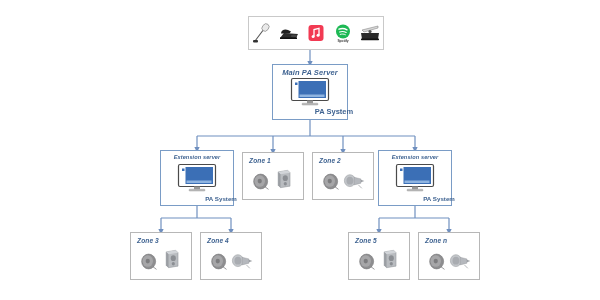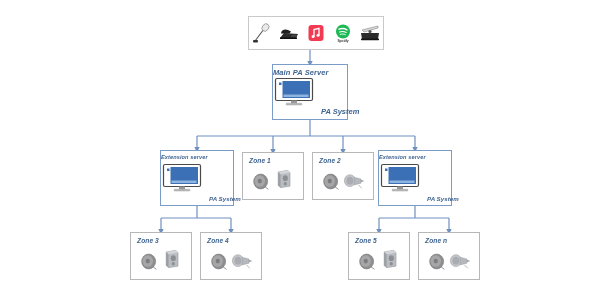--- a/index.html
+++ b/index.html
@@ -18,35 +18,35 @@
     position: absolute;
     left: 0; top: 0;
     width: 600px; height: 300px;
   }
   .node {
     position: absolute;
     box-sizing: border-box;
     background: #ffffff;
     display: flex;
     flex-direction: column;
+    align-items: center;
     z-index: 3;
   }
   .node.blue  { border: 1px solid #7a9cc6; }
   .node.gray  { border: 1px solid #b7b7b7; }
   .node-title {
     color: #3f6391;
     font-weight: bold;
     font-style: italic;
     letter-spacing: .1px;
     white-space: nowrap;
   }
   .node-sub {
     color: #3f6391;
     font-weight: bold;
-    font-style: italic;
     white-space: nowrap;
     padding-left: 48px;
   }
 
   
   #source-box {
     left: 248px; top: 16px;
     width: 136px; height: 34px;
     flex-direction: row;
     justify-content: space-around;

